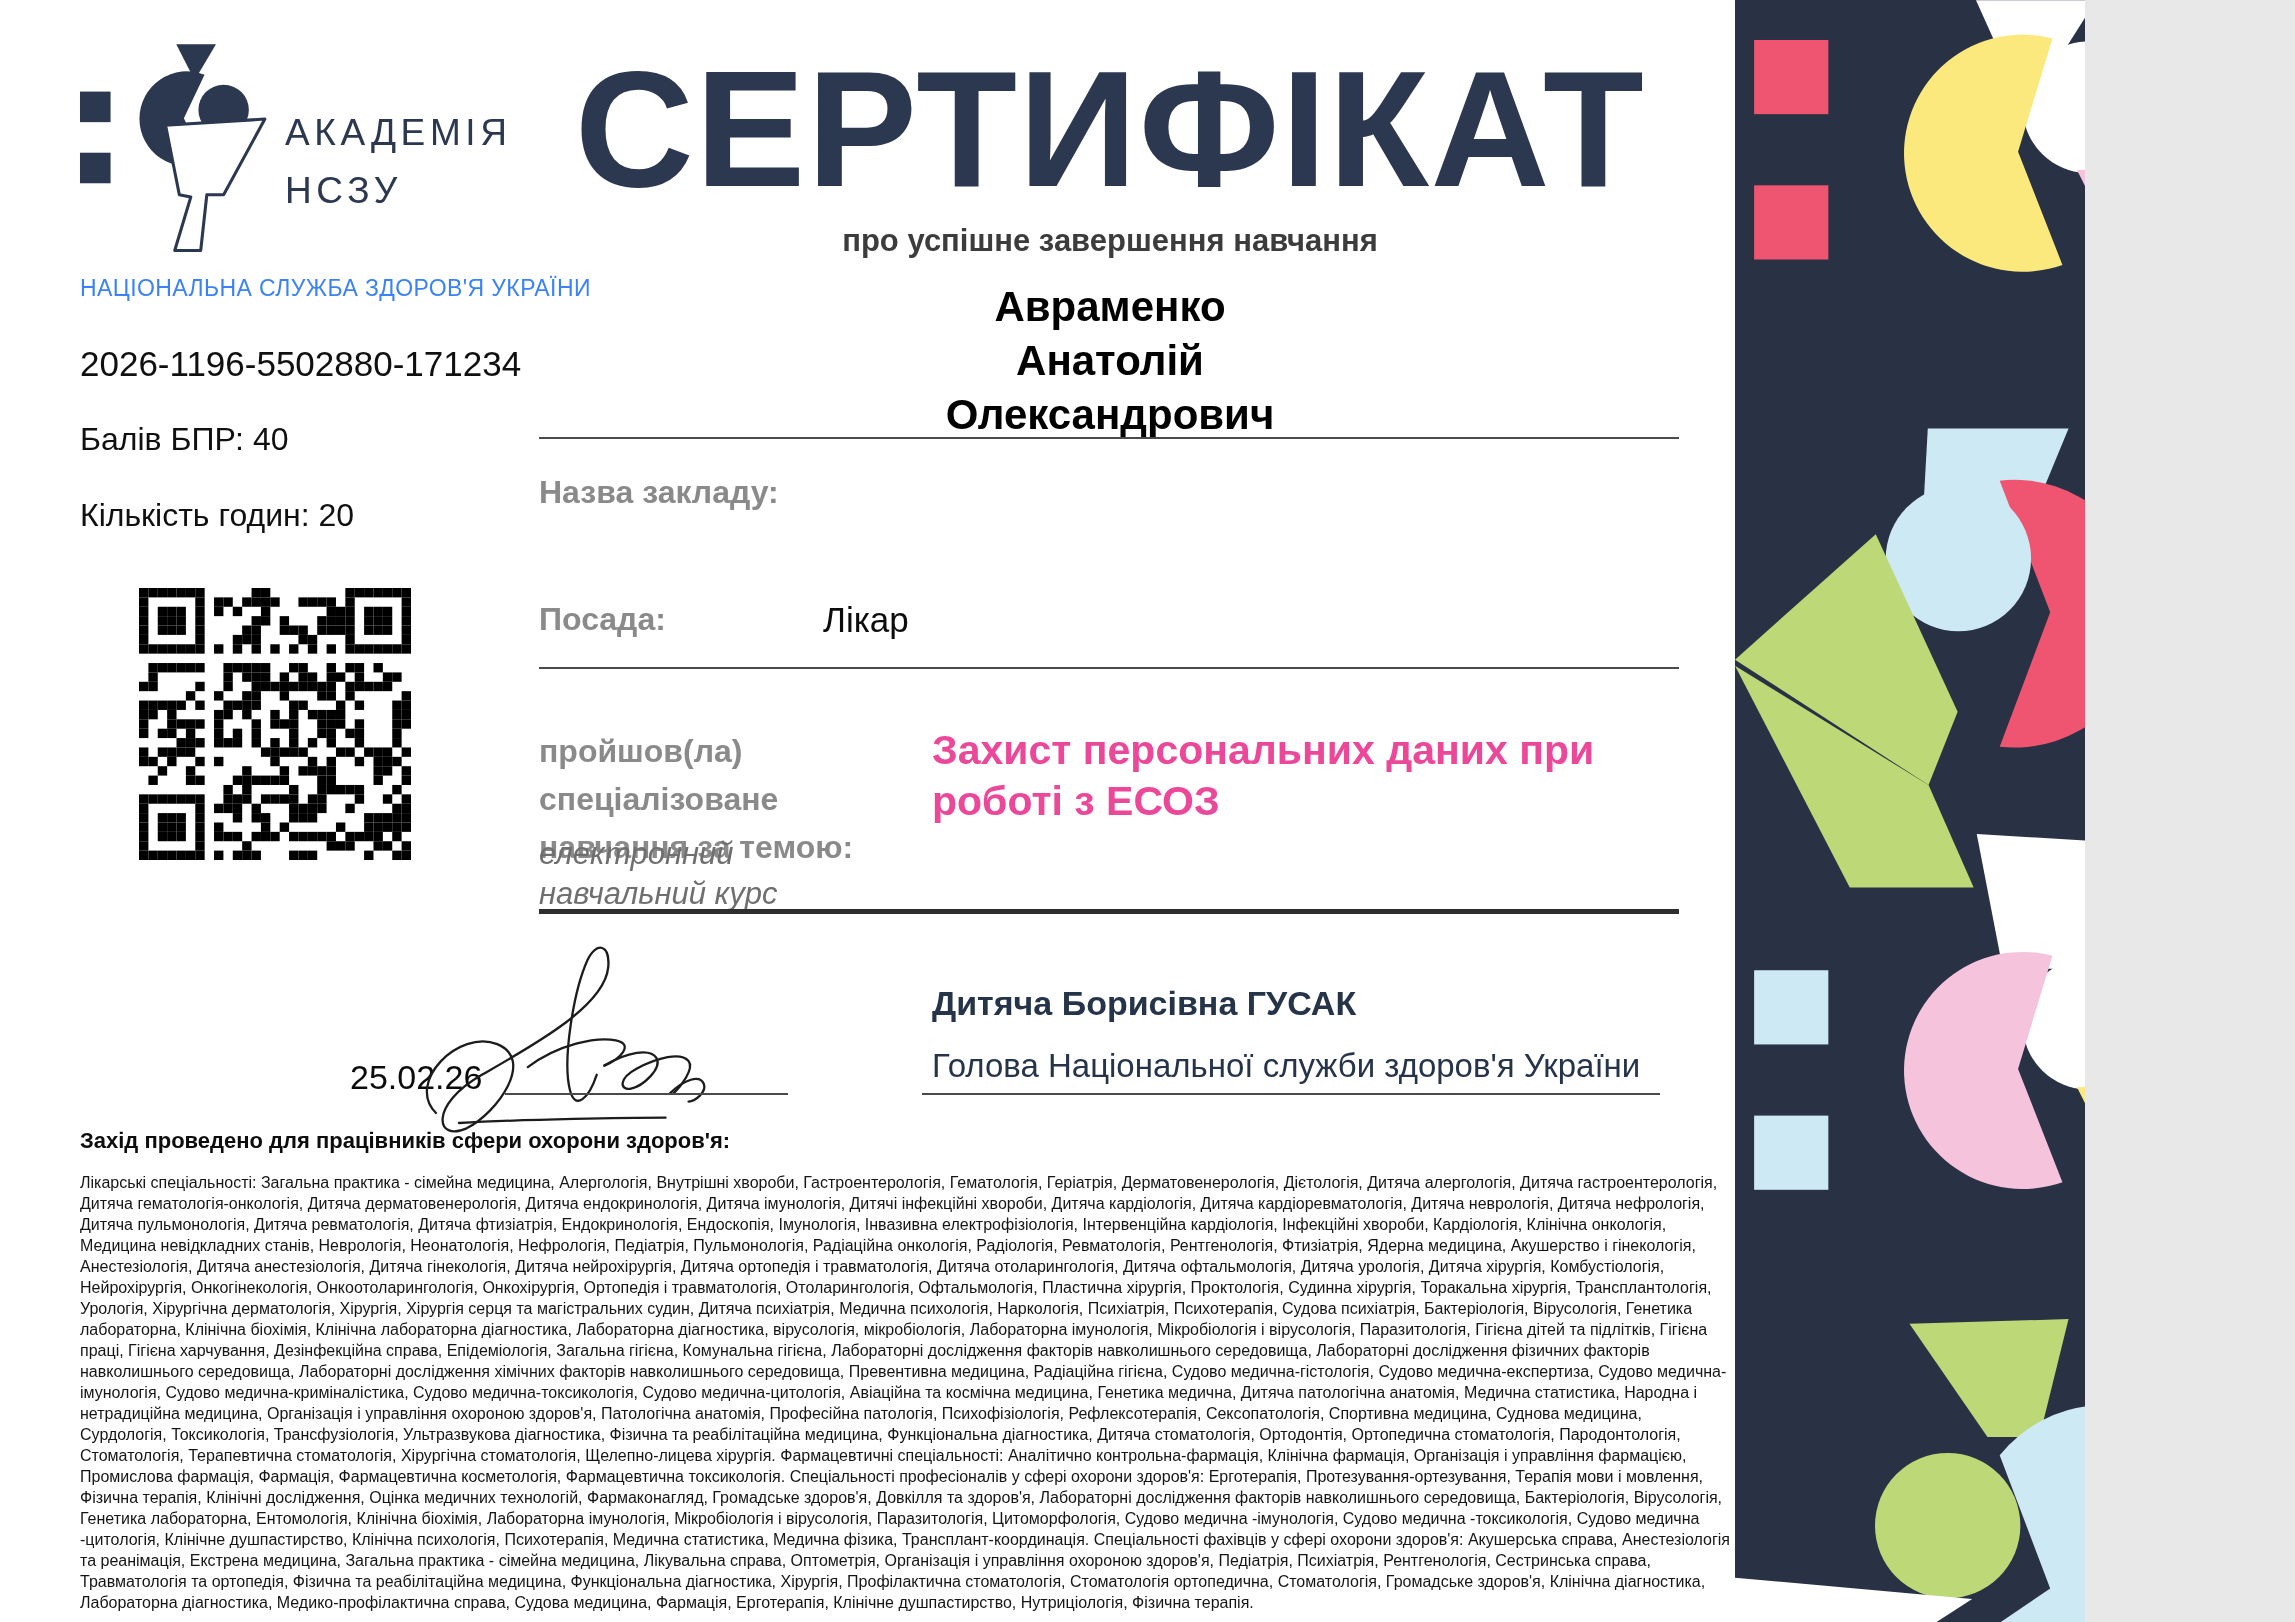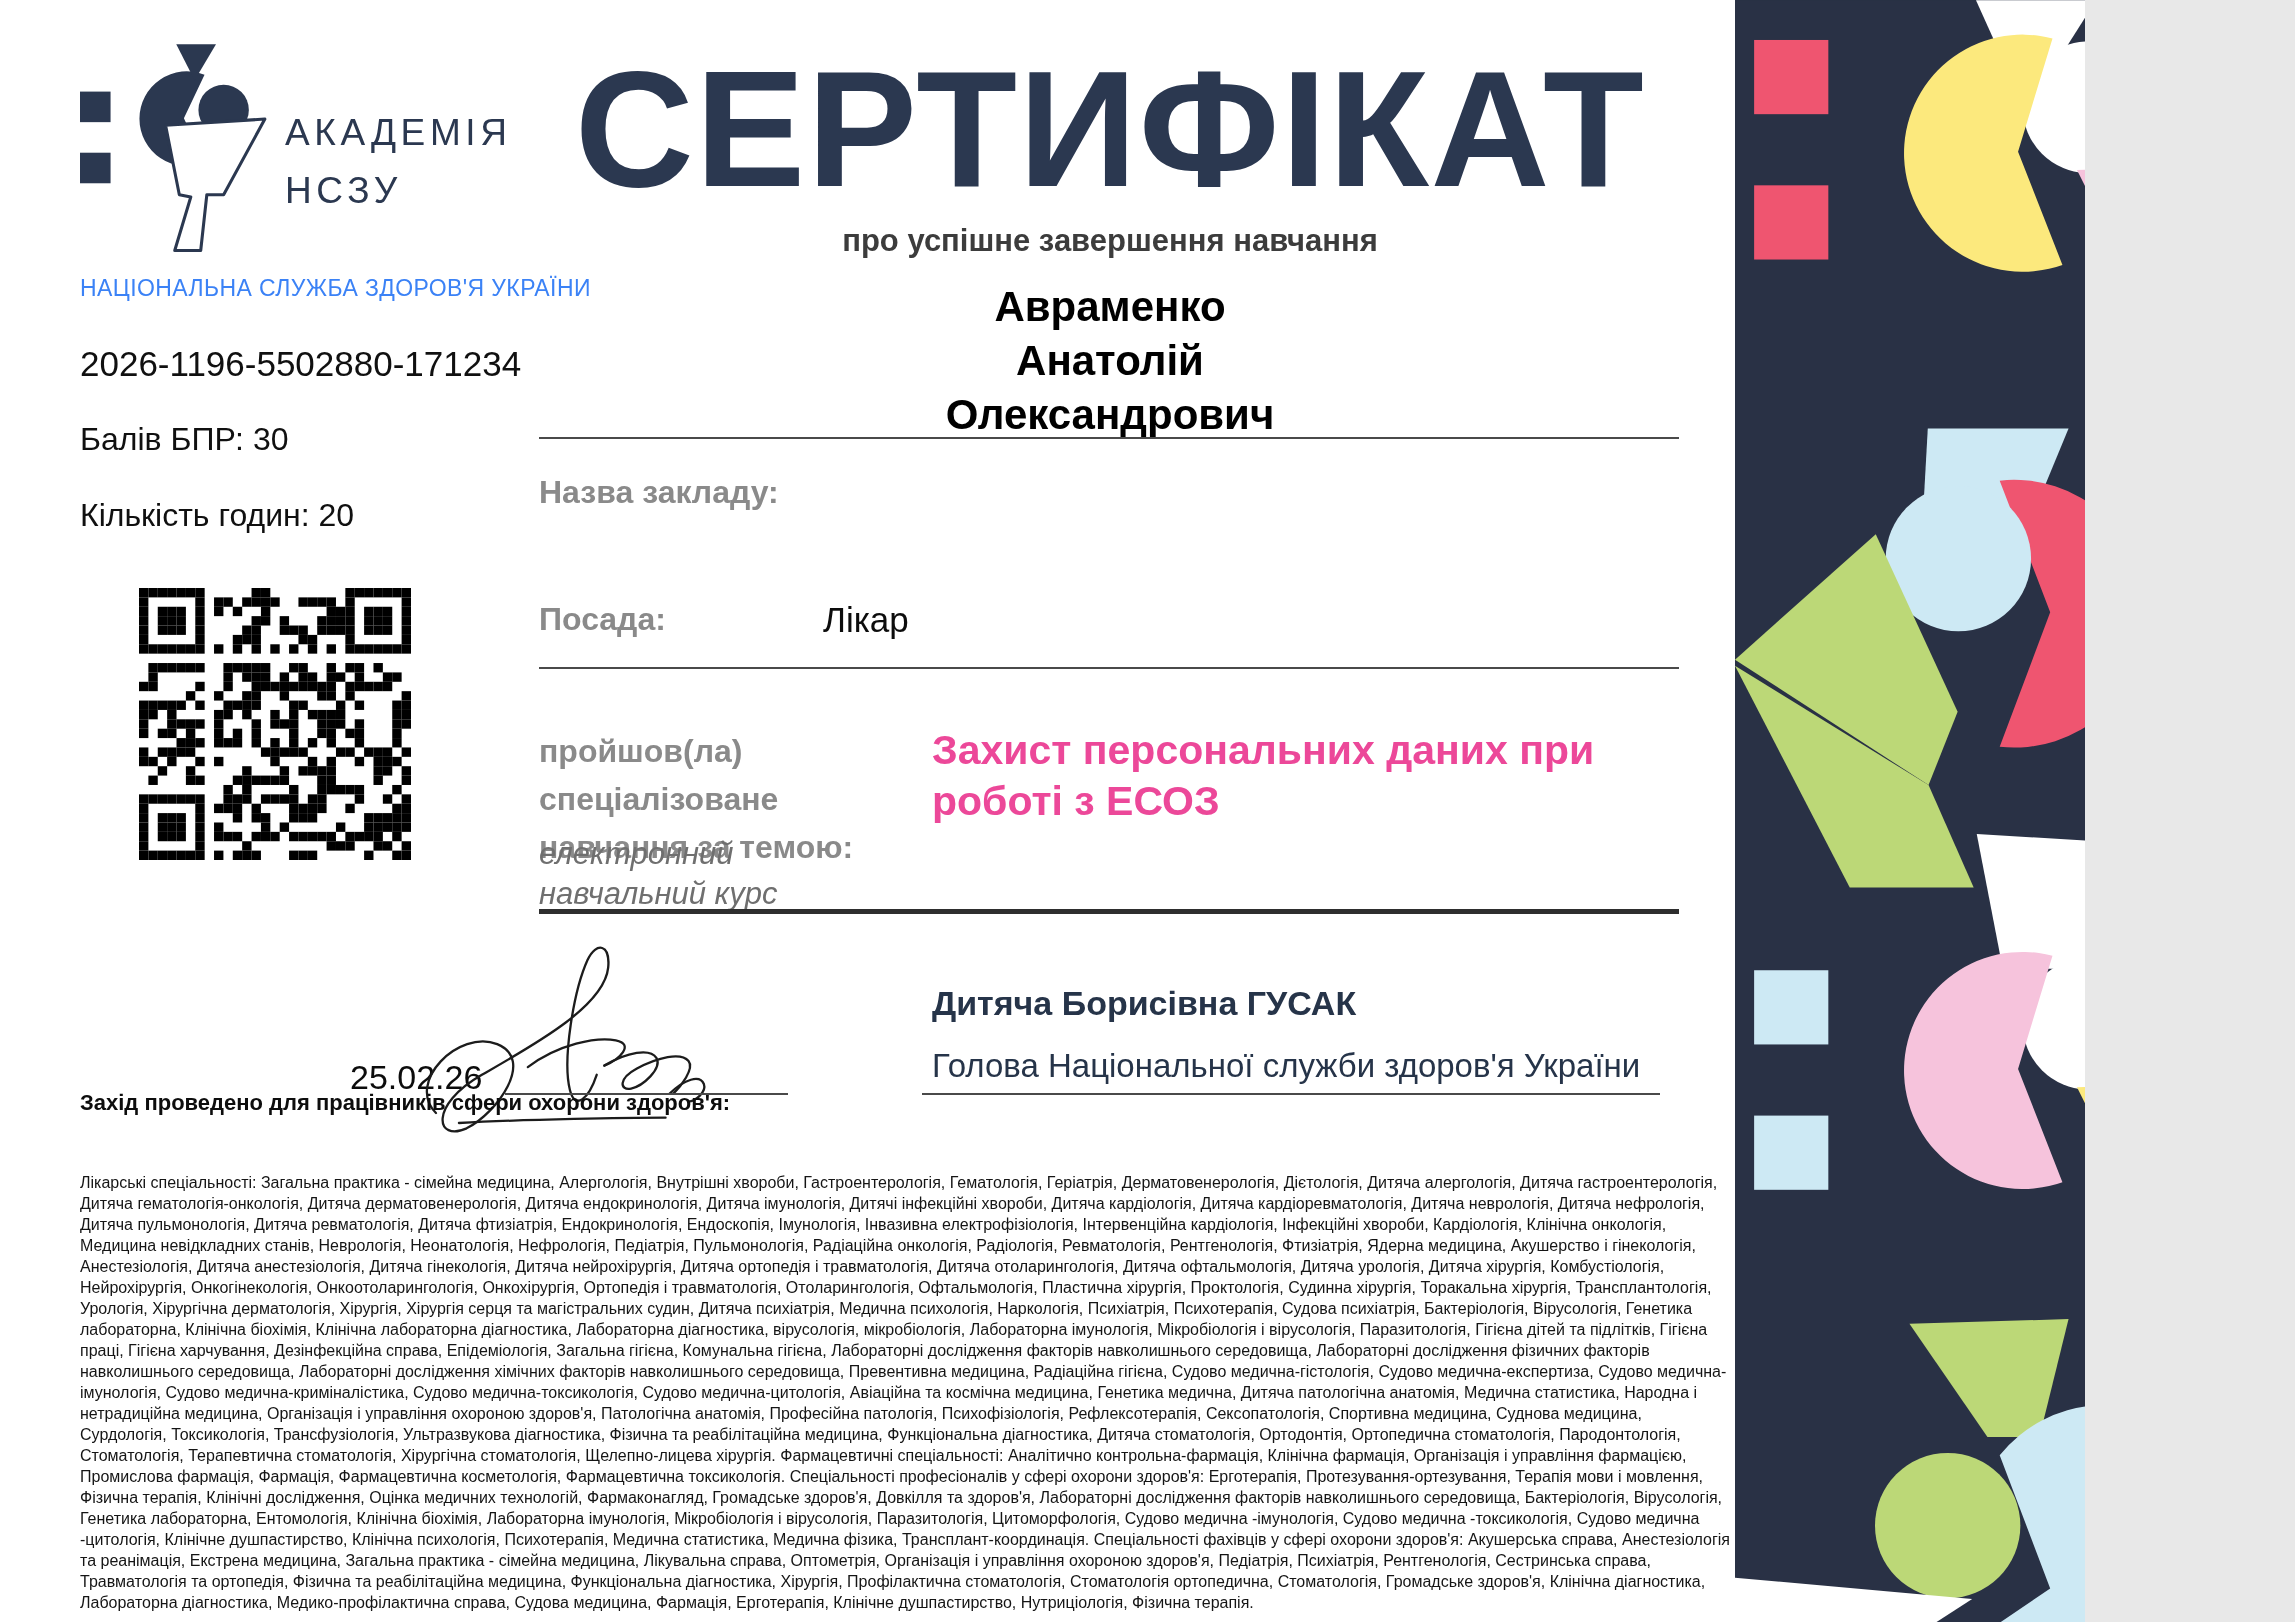--- a/index.html
+++ b/index.html
@@ -28,21 +28,21 @@
   .field-label{font-size:32px;font-weight:bold;color:#8a8a8a;}
   .lbl-institution{left:539px;top:474px;}
   .lbl-position{left:539px;top:601px;}
   .val-position{left:823px;top:600px;font-size:35px;color:#0c0c0c;}
   .lbl-training{left:539px;top:727px;width:329px;line-height:48px;}
   .training-note{left:539px;top:834px;font-size:31px;font-style:italic;color:#6f6f6f;line-height:40px;}
   .course-title{left:932px;top:725px;width:765px;font-size:41px;font-weight:bold;color:#ec4899;line-height:51px;}
   .date{left:350px;top:1058px;font-size:34px;color:#0c0c0c;}
   .signer-name{left:932px;top:984px;font-size:34px;font-weight:bold;color:#263449;}
   .signer-title{left:932px;top:1047px;font-size:33px;color:#263449;}
-  .aud-heading{left:80px;top:1090px;font-size:22px;font-weight:bold;color:#0d0d0d;}
+  .aud-heading{left:80px;top:1128px;font-size:22px;font-weight:bold;color:#0d0d0d;}
   .aud-body{left:80px;top:1172px;width:1651px;font-size:16px;line-height:21px;color:#151515;}
   .qr{left:139px;top:588px;width:272px;height:272px;}
   .band{left:1735px;top:0;width:560px;height:1623px;background:#293145;}
 </style>
 </head>
 <body>
 
 <div class="sheet">
 
   <div class="abs logo-mark">
@@ -55,21 +55,21 @@
       <polygon points="112,106 242,98 188,197 166,197 158,270 124,270 145,200 130,197" fill="#ffffff" stroke="#2b3850" stroke-width="4" stroke-linejoin="round"></polygon>
     </svg>
   </div>
   <div class="abs logo-text">
     <div>АКАДЕМІЯ</div>
     <div>НСЗУ</div>
   </div>
 
   <div class="abs org-name">НАЦІОНАЛЬНА СЛУЖБА ЗДОРОВ'Я УКРАЇНИ</div>
   <div class="abs cert-number">2026-1196-5502880-171234</div>
-  <div class="abs bpr">Балів БПР: 30</div>
+  <div class="abs bpr">Балів БПР: 40</div>
   <div class="abs hours">Кількість годин: 20</div>
 
   <div class="abs qr" id="qr"><svg width="272" height="272" viewBox="0 0 356 356">
         <rect width="356" height="356" fill="#fff"></rect>
         <g fill="#000">
           <rect x="0.00" y="0.00" width="12.28" height="12.28"></rect>
           <rect x="12.28" y="0.00" width="12.28" height="12.28"></rect>
           <rect x="24.55" y="0.00" width="12.28" height="12.28"></rect>
           <rect x="36.83" y="0.00" width="12.28" height="12.28"></rect>
           <rect x="49.10" y="0.00" width="12.28" height="12.28"></rect>

